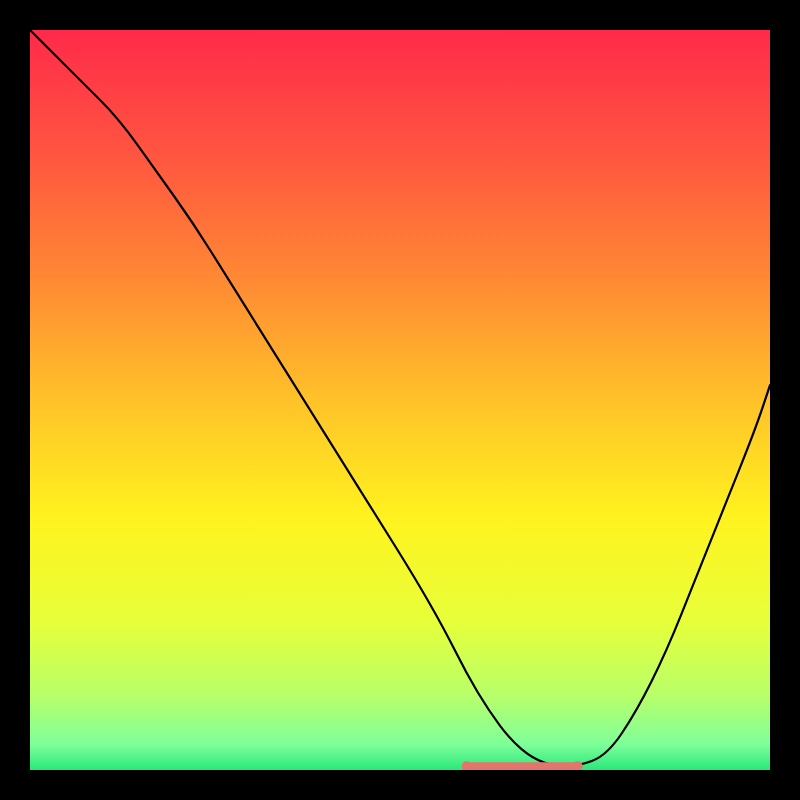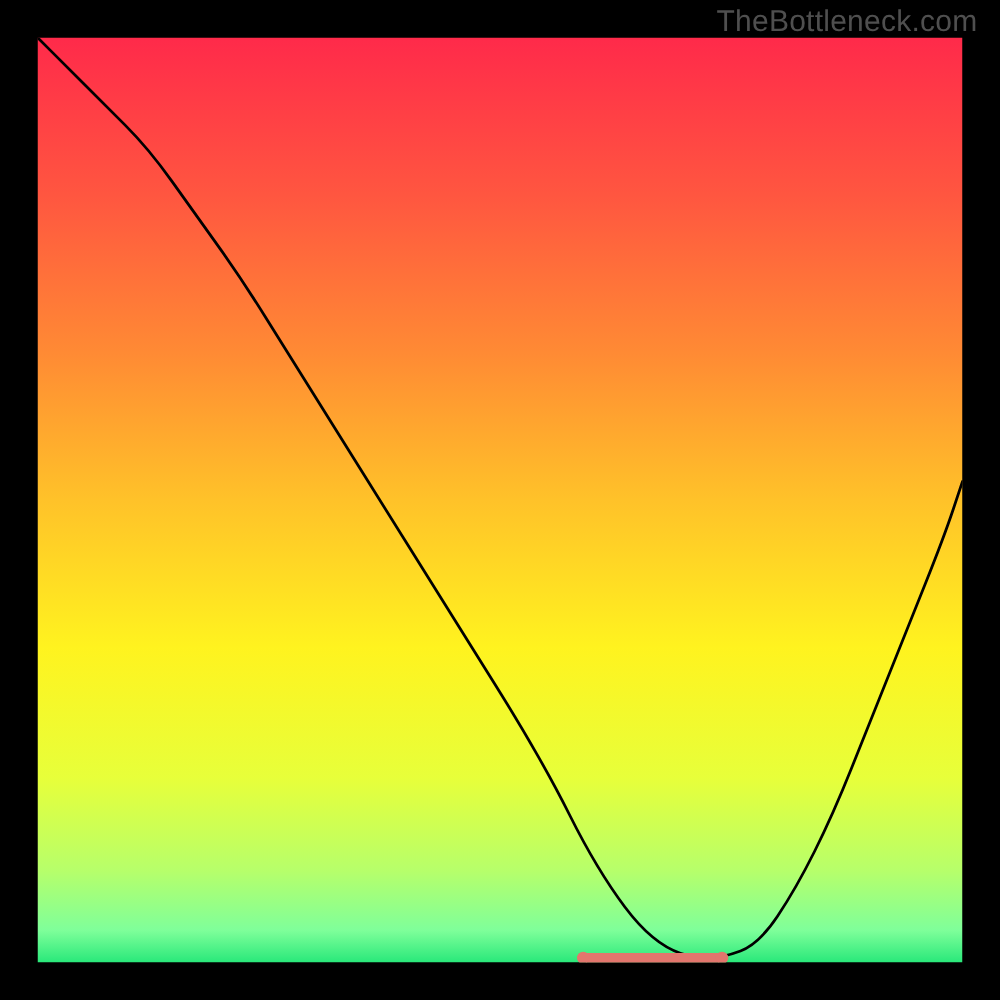--- a/index.html
+++ b/index.html
@@ -35,21 +35,20 @@
     height: 740px;
   }
   svg {
     display: block;
   }
 </style>
 </head>
 <body>
 
 <div class="frame">
-  <div class="watermark">TheBottleneck.com</div>
   <div class="plot">
     <svg id="chart-svg" width="740" height="740" viewBox="0 0 740 740" preserveAspectRatio="none">
         <defs>
           <linearGradient id="bg-grad" x1="0" y1="0" x2="0" y2="1">
             <stop offset="0.0%" stop-color="#ff2a4a"></stop>
             <stop offset="17.0%" stop-color="#ff5640"></stop>
             <stop offset="34.0%" stop-color="#ff8a34"></stop>
             <stop offset="50.0%" stop-color="#ffc229"></stop>
             <stop offset="66.0%" stop-color="#fff31f"></stop>
             <stop offset="80.0%" stop-color="#e7ff3a"></stop>

